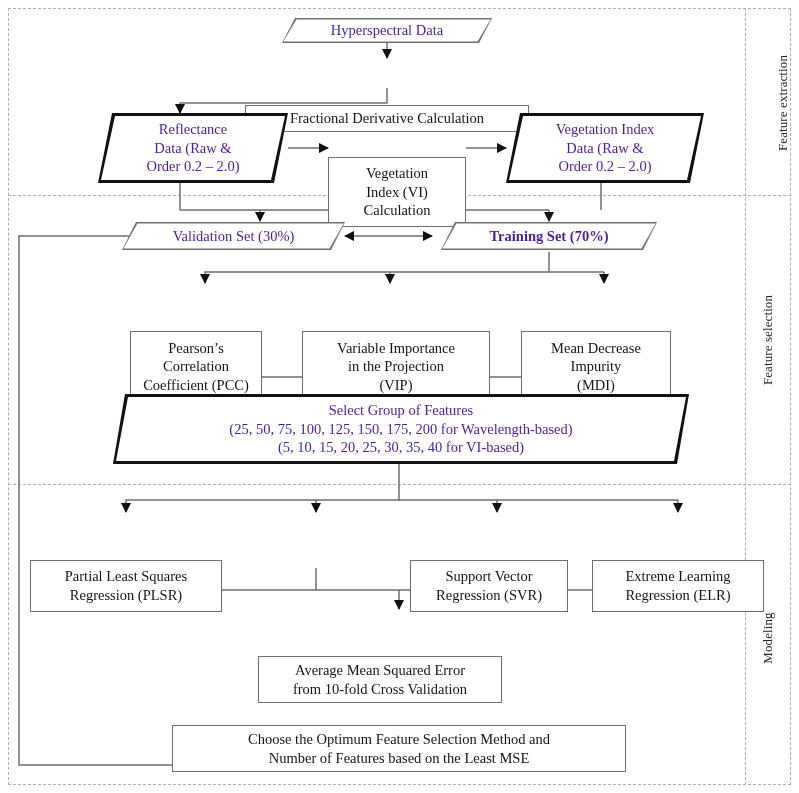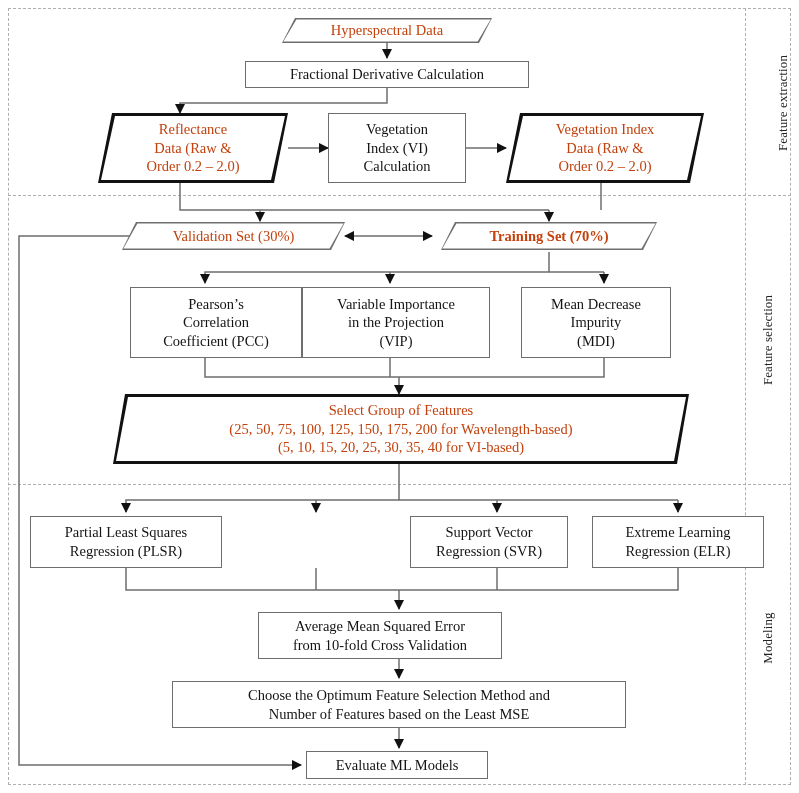--- a/index.html
+++ b/index.html
@@ -44,20 +44,21 @@
     justify-content:center;
     text-align:center;
     background:#ffffff;
     font-size:14.5px;
     line-height:1.28;
     color:#141414;
     padding:2px 4px;
   }
   .rect{
     border:1.4px solid #6e6e6e;
+    margin-top:44px;
   }
   
   .para-wrap{
     position:absolute;
   }
   .para-wrap .para-fill{
     position:absolute;
     inset:0;
   }
   .para-thin .para-fill{
@@ -82,21 +83,21 @@
   }
   .para-text{
     position:absolute;
     inset:0;
     display:flex;
     align-items:center;
     justify-content:center;
     text-align:center;
     font-size:14.5px;
     line-height:1.28;
-    color:#c2410c;
+    color:#4c1d95;
   }
   
   #wires{
     position:absolute;
     left:0;top:0;
     width:799px;height:793px;
     pointer-events:none;
   }
   .outer-border{
     position:absolute;
@@ -226,21 +227,21 @@
     <div class="para-inner"></div>
     <div class="para-text">Validation Set (30%)</div>
   </div>
 
   <div class="para-wrap para-thin" style="left:441px;top:222px;width:216px;height:28px;font-weight:bold;--sk:14px;">
     <div class="para-fill"></div>
     <div class="para-inner"></div>
     <div class="para-text">Training Set (70%)</div>
   </div>
 
-  <div class="node rect" style="left:130px;top:287px;width:172px;height:71px;">
+  <div class="node rect" style="left:130px;top:287px;width:132px;height:71px;">
     <div>
       <div>Pearson’s</div>
       <div>Correlation</div>
       <div>Coefficient (PCC)</div>
     </div>
   </div>
 
   <div class="node rect" style="left:302px;top:287px;width:188px;height:71px;">
     <div>
       <div>Variable Importance</div>

